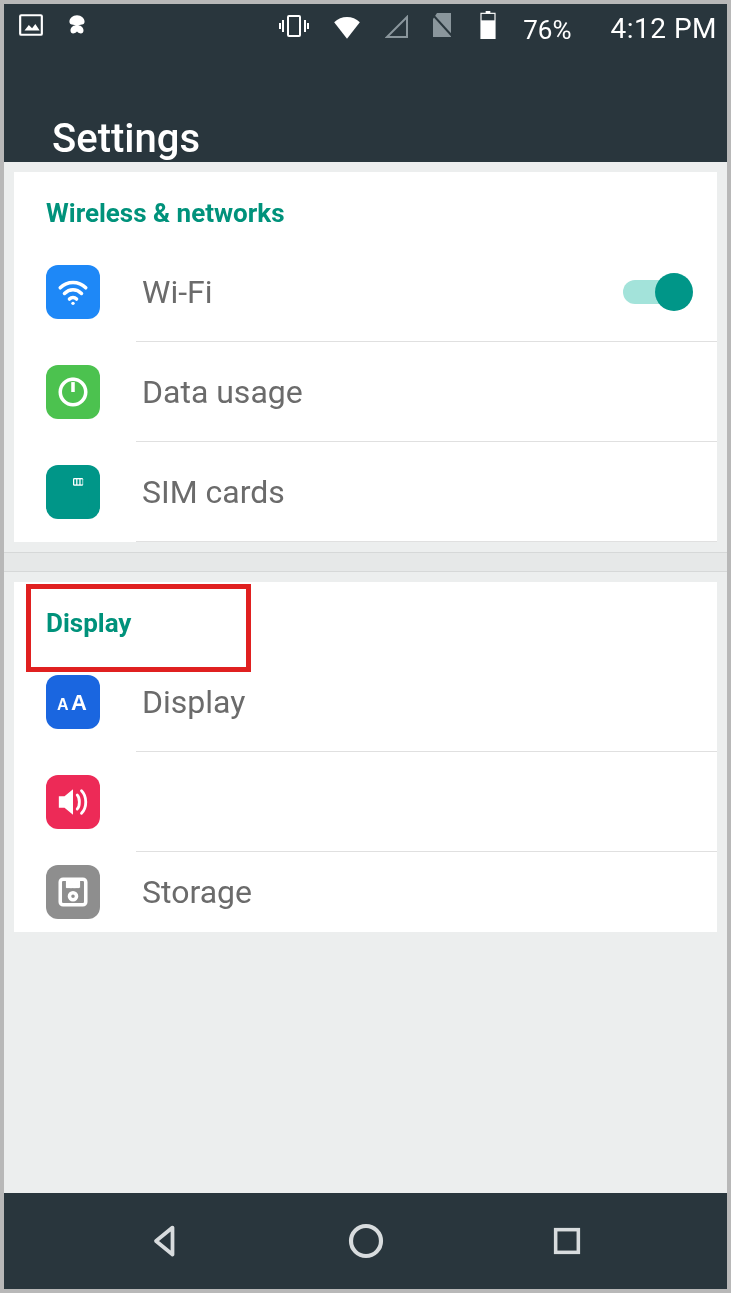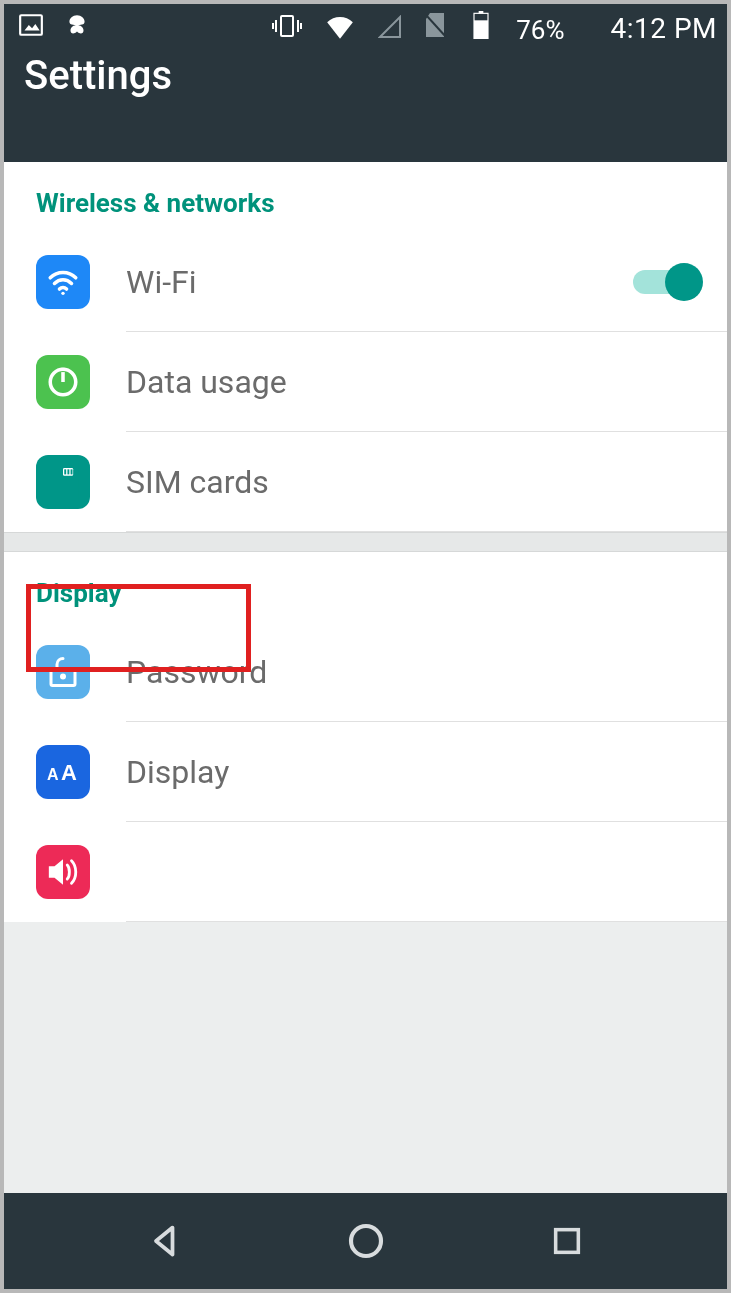--- a/index.html
+++ b/index.html
@@ -26,53 +26,54 @@
     display: flex;
     align-items: center;
     padding: 0 10px 0 14px;
     font-size: 26px;
     font-weight: 400;
   }
   .status-left { display: flex; gap: 20px; align-items: center; }
   .status-right { margin-left: auto; display: flex; gap: 24px; align-items: flex-end; }
   .status-right .dim { color: #8a969c; }
   .battery-text { font-size: 26px; margin-left: 2px; }
-  .clock { font-size: 28px; margin-left: 22px; letter-spacing: 0.5px; }
+  .clock { font-size: 28px; margin-left: 15px; letter-spacing: 0.5px; }
 
   .app-bar {
     height: 110px;
     background: #29363d;
     color: #fff;
     display: flex;
-    align-items: flex-start;
-    padding: 0 20px;
+    align-items: flex-end;
+    padding: 0 48px;
   }
   .app-bar-title { font-size: 40px; font-weight: 500; }
 
   .content {
     flex: 1;
     background: #eceeee;
     overflow: hidden;
   }
   .card {
     background: #fff;
-    margin: 0;
+    margin: 10px;
   }
   .section-header {
     padding: 26px 32px 14px 32px;
     color: #00927b;
     font-size: 26px;
     font-weight: 700;
   }
   .row {
     display: flex;
     align-items: center;
     min-height: 100px;
     padding: 0 24px 0 32px;
     position: relative;
+    gap: 6px;
   }
   .row .icon-wrap {
     width: 54px;
     height: 54px;
     border-radius: 12px;
     display: flex;
     align-items: center;
     justify-content: center;
     flex-shrink: 0;
   }
@@ -254,31 +255,20 @@
         <div class="divider"></div>
       </div>
 
     </div>
 
     <div class="gap"></div>
 
     <div class="card">
       <div class="section-header">Display</div>
 
-      <div class="row">
-        <div class="icon-wrap bg-ltblue">
-          <svg width="36" height="36" viewBox="0 0 24 24" fill="none" stroke="#fff" stroke-width="2">
-              <rect x="4" y="10" width="16" height="11" rx="1"></rect>
-              <path d="M8 10 L8 7 C8 4.5 10 3 12 3" stroke-linecap="round"></path>
-              <circle cx="12" cy="15" r="1" fill="#fff"></circle>
-            </svg>
-        </div>
-        <div class="label">Password</div>
-        <div class="divider"></div>
-      </div>
 
       <div class="row">
         <div class="icon-wrap bg-dblue">
           <svg width="36" height="28" viewBox="0 0 36 28" fill="#fff">
               <text x="2" y="22" font-size="16" font-weight="700" fill="#fff" font-family="Arial">A</text>
               <text x="16" y="22" font-size="22" font-weight="700" fill="#fff" font-family="Arial">A</text>
             </svg>
         </div>
         <div class="label">Display</div>
         <div class="divider"></div>
@@ -288,20 +278,33 @@
         <div class="icon-wrap bg-red">
           <svg width="34" height="30" viewBox="0 0 24 20" fill="#fff">
               <path d="M2 6 L6 6 L12 1 L12 19 L6 14 L2 14 Z"></path>
               <path d="M15 5 C17 7 17 13 15 15" fill="none" stroke="#fff" stroke-width="2" stroke-linecap="round"></path>
               <path d="M18 2 C22 6 22 14 18 18" fill="none" stroke="#fff" stroke-width="2" stroke-linecap="round"></path>
             </svg>
         </div>
         <div class="divider"></div>
       </div>
 
+      <div class="row" style="min-height:80px">
+        <div class="icon-wrap bg-darkgray">
+          <svg width="34" height="34" viewBox="0 0 24 24" fill="none" stroke="#fff" stroke-width="2.5">
+              <rect x="3" y="3" width="18" height="18" rx="2"></rect>
+              <rect x="7" y="3" width="10" height="6" fill="#fff" stroke="none"></rect>
+              <rect x="8.5" y="4" width="1.5" height="4" fill="#8e8e8e"></rect>
+              <rect x="11" y="4" width="1.5" height="4" fill="#8e8e8e"></rect>
+              <rect x="13.5" y="4" width="1.5" height="4" fill="#8e8e8e"></rect>
+              <circle cx="12" cy="15" r="2.5" fill="none" stroke="#fff"></circle>
+            </svg>
+        </div>
+        <div class="label">Storage</div>
+      </div>
     </div>
 
   </div>
 
   <div class="nav-bar">
     <div class="nav-btn">
       <svg width="36" height="36" viewBox="0 0 24 24" fill="none" stroke="#d8dcde" stroke-width="2.5" stroke-linejoin="round">
           <path d="M17 3 L6 12 L17 21 Z" fill="none"></path>
         </svg>
     </div>

